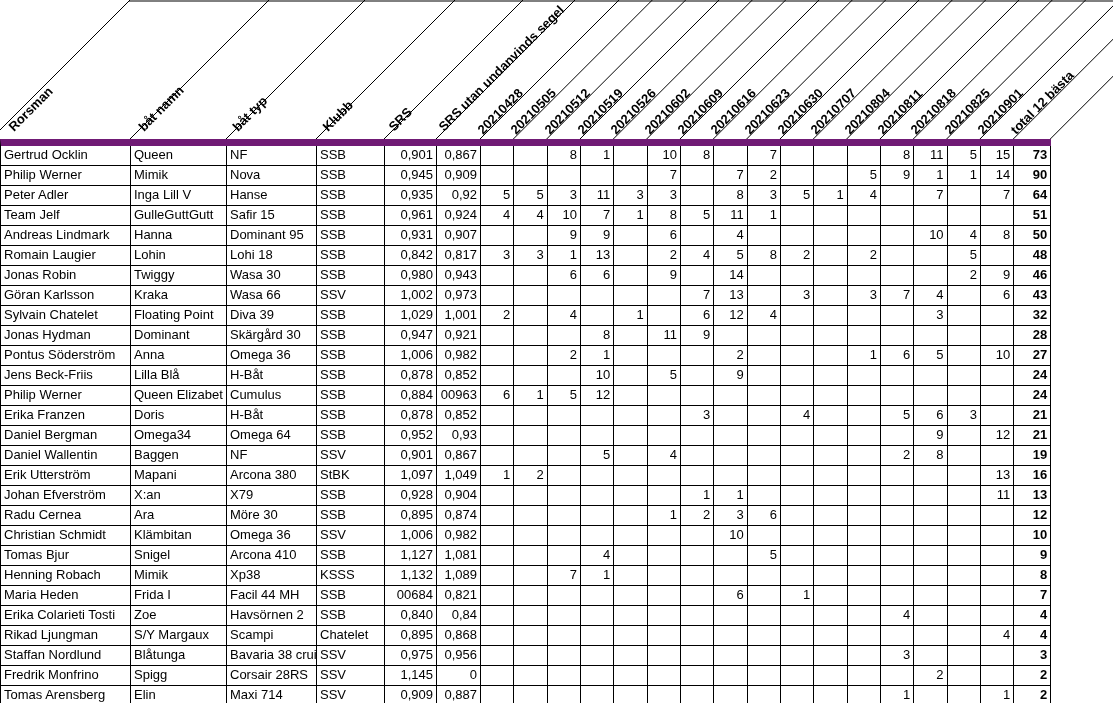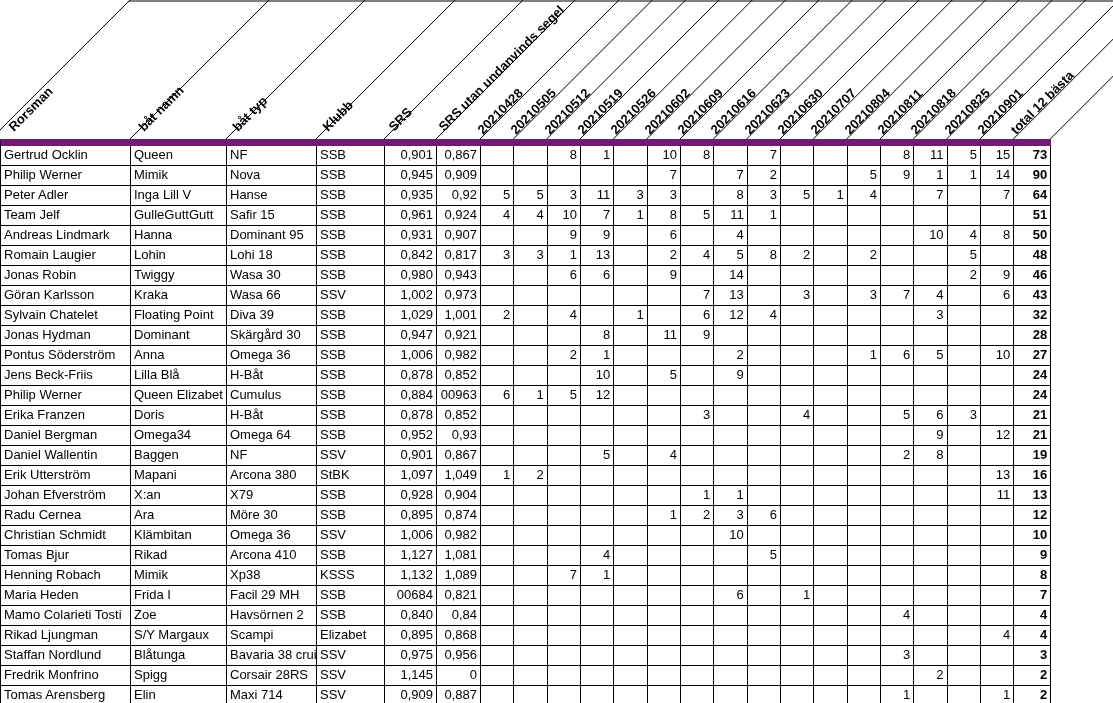--- a/index.html
+++ b/index.html
@@ -549,21 +549,21 @@
       <div class="cell n"></div>
       <div class="cell n"></div>
       <div class="cell n"></div>
       <div class="cell n"></div>
       <div class="cell n"></div>
       <div class="cell n"></div>
       <div class="cell n"></div>
       <div class="cell n"></div>
       <div class="cell n tot">10</div>
       <div class="cell t">Tomas Bjur</div>
-      <div class="cell t">Rikad</div>
+      <div class="cell t">Snigel</div>
       <div class="cell t">Arcona 410</div>
       <div class="cell t">SSB</div>
       <div class="cell n">1,127</div>
       <div class="cell n">1,081</div>
       <div class="cell n"></div>
       <div class="cell n"></div>
       <div class="cell n"></div>
       <div class="cell n">4</div>
       <div class="cell n"></div>
       <div class="cell n"></div>
@@ -596,42 +596,42 @@
       <div class="cell n"></div>
       <div class="cell n"></div>
       <div class="cell n"></div>
       <div class="cell n"></div>
       <div class="cell n"></div>
       <div class="cell n"></div>
       <div class="cell n"></div>
       <div class="cell n tot">8</div>
       <div class="cell t">Maria Heden</div>
       <div class="cell t">Frida I</div>
-      <div class="cell t">Facil 29 MH</div>
+      <div class="cell t">Facil 44 MH</div>
       <div class="cell t">SSB</div>
       <div class="cell n">00684</div>
       <div class="cell n">0,821</div>
       <div class="cell n"></div>
       <div class="cell n"></div>
       <div class="cell n"></div>
       <div class="cell n"></div>
       <div class="cell n"></div>
       <div class="cell n"></div>
       <div class="cell n"></div>
       <div class="cell n">6</div>
       <div class="cell n"></div>
       <div class="cell n">1</div>
       <div class="cell n"></div>
       <div class="cell n"></div>
       <div class="cell n"></div>
       <div class="cell n"></div>
       <div class="cell n"></div>
       <div class="cell n"></div>
       <div class="cell n tot">7</div>
-      <div class="cell t">Mamo Colarieti Tosti</div>
+      <div class="cell t">Erika Colarieti Tosti</div>
       <div class="cell t">Zoe</div>
       <div class="cell t">Havsörnen 2</div>
       <div class="cell t">SSB</div>
       <div class="cell n">0,840</div>
       <div class="cell n">0,84</div>
       <div class="cell n"></div>
       <div class="cell n"></div>
       <div class="cell n"></div>
       <div class="cell n"></div>
       <div class="cell n"></div>
@@ -643,21 +643,21 @@
       <div class="cell n"></div>
       <div class="cell n"></div>
       <div class="cell n">4</div>
       <div class="cell n"></div>
       <div class="cell n"></div>
       <div class="cell n"></div>
       <div class="cell n tot">4</div>
       <div class="cell t">Rikad Ljungman</div>
       <div class="cell t">S/Y Margaux</div>
       <div class="cell t">Scampi</div>
-      <div class="cell t">Elizabet</div>
+      <div class="cell t">Chatelet</div>
       <div class="cell n">0,895</div>
       <div class="cell n">0,868</div>
       <div class="cell n"></div>
       <div class="cell n"></div>
       <div class="cell n"></div>
       <div class="cell n"></div>
       <div class="cell n"></div>
       <div class="cell n"></div>
       <div class="cell n"></div>
       <div class="cell n"></div>

